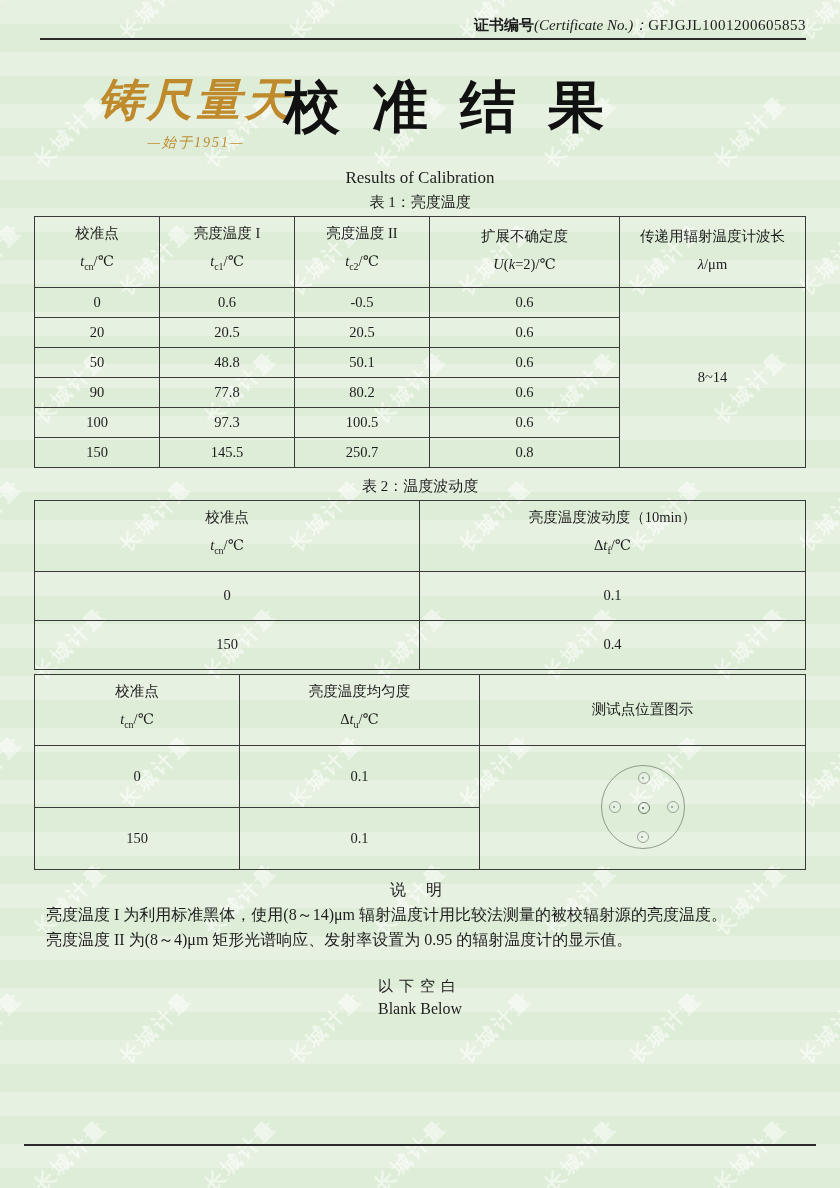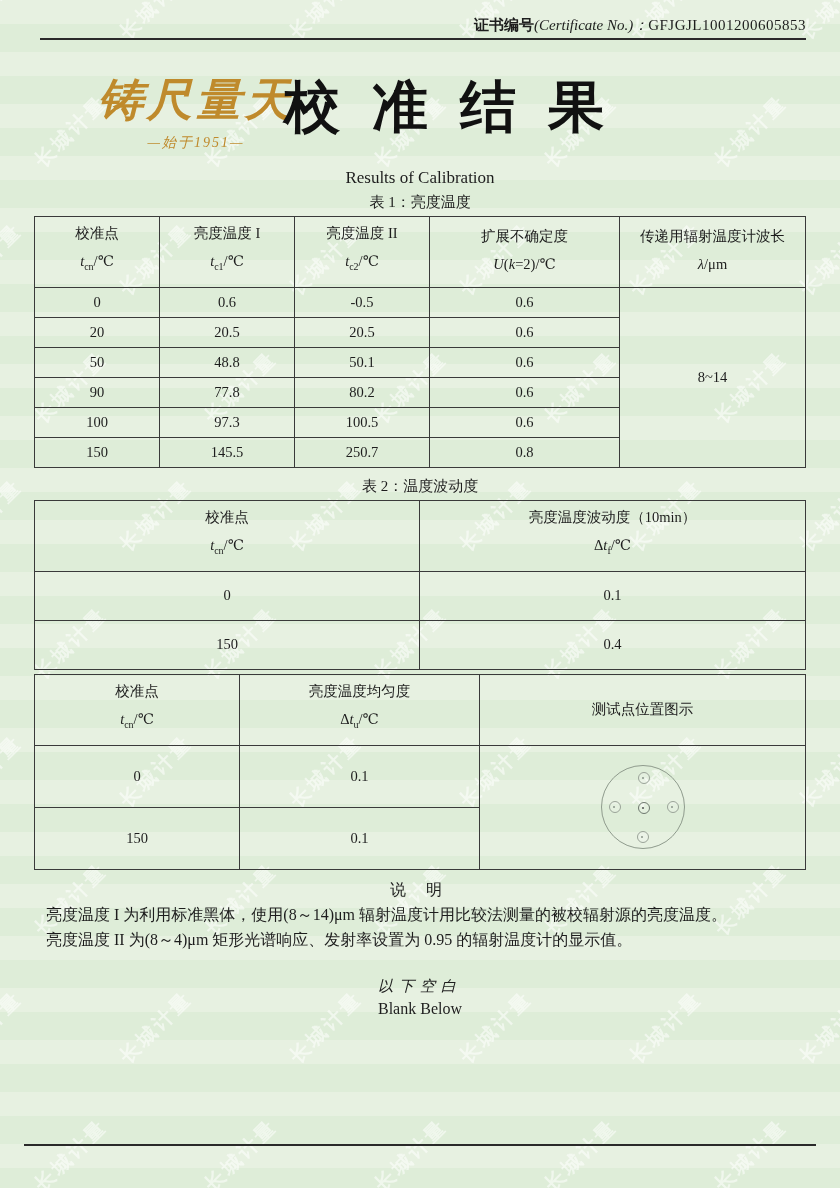--- a/index.html
+++ b/index.html
@@ -53,21 +53,21 @@
   .pt.center{border-color:#6d776d;}
   .pt.center::after{background:#555;}
   .pt.top{left:37px;top:7px;}
   .pt.left{left:8px;top:36px;}
   .pt.center{left:37px;top:37px;}
   .pt.right{left:66px;top:36px;}
   .pt.bottom{left:36px;top:66px;}
   
   .notes-head{text-align:center;font-size:16px;letter-spacing:8px;margin-top:10px;}
   .note-line{margin:3px 46px 0 46px;font-size:16px;line-height:22px;}
-  .blank-zh{text-align:center;font-size:15px;letter-spacing:6px;margin-top:26px;font-style:italic;}
+  .blank-zh{text-align:center;font-size:15px;letter-spacing:6px;margin-top:26px;}
   .blank-en{text-align:center;font-size:16px;margin-top:4px;}
   
   .footer{position:absolute;left:0;right:0;top:1144px;z-index:2;}
   .footer-rule{margin:0 24px;border-top:2px solid #2a2a2a;}
   .footer-text{text-align:right;margin-right:28px;margin-top:8px;font-size:15px;}
   .footer-text .zh{letter-spacing:2px;margin-right:26px;}
   
   .stamp{position:absolute;z-index:3;pointer-events:none;}
   i{font-style:italic;}
   sub{font-size:10px;}

